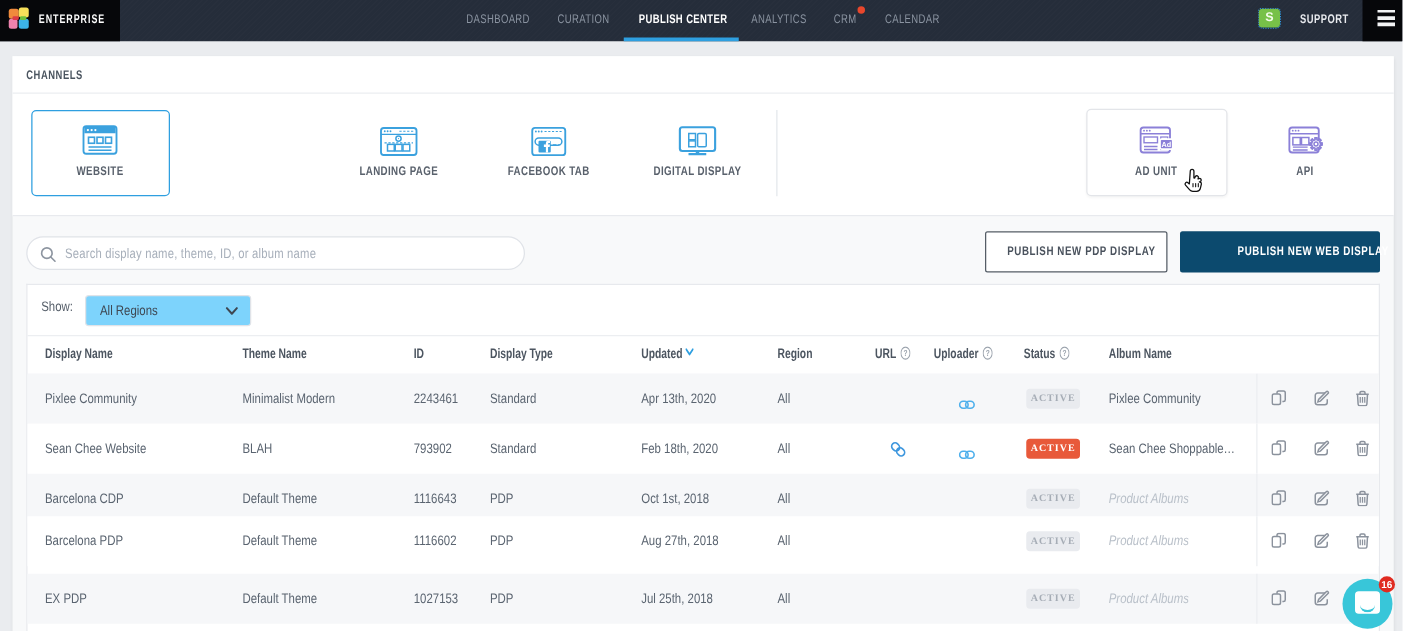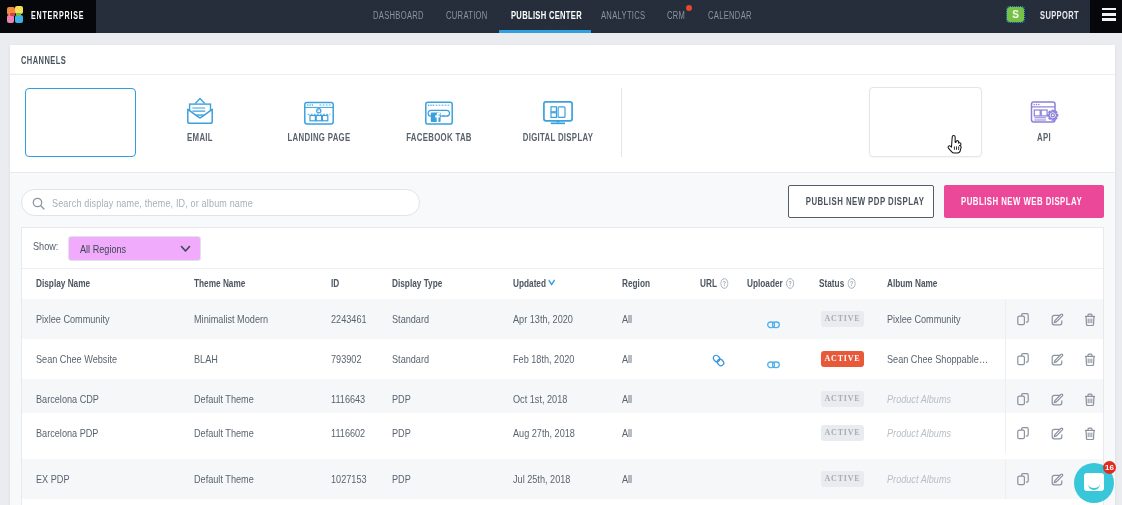--- a/index.html
+++ b/index.html
@@ -44,27 +44,27 @@
 #box-website { position:absolute; left:15px; top:43px; width:111px; height:69px; border:1.5px solid #2e9fe0; border-radius:4px; background:#fff; }
 #box-adunit { position:absolute; left:859px; top:42px; width:113px; height:70px; border:1px solid #e3e5e9; border-radius:4px; background:#fff; box-shadow:0 1px 2px rgba(0,0,0,0.04); }
 
 
 #search { position:absolute; left:11px; top:144px; width:399px; height:27px; background:#fff; border:1px solid #e0e3e8; border-radius:14px; }
 #search svg { position:absolute; left:10px; top:7px; }
 #search .ph { position:absolute; left:30px; top:0; line-height:26px; color:#a7afba; font-size:11px; letter-spacing:0.2px; transform:scaleX(0.82); transform-origin:0 50%; }
 .btn { position:absolute; top:140px; height:33px; font-size:10px; font-weight:bold; letter-spacing:0.6px; line-height:33px; border-radius:2px; white-space:nowrap; }
 .btn .bt { display:inline-block; transform:scaleX(0.78); transform-origin:50% 50%; }
 #btn-pdp { left:778px; width:146px; background:#fff; border:1px solid #555d66; color:#4a525d; line-height:31px; }
-#btn-web { left:934px; width:160px; background:#ec4899; color:#fff; }
+#btn-web { left:934px; width:160px; background:#0c4a6e; color:#fff;padding-left:29px; }
 
 
 #table { position:absolute; left:11px; top:182px; width:1083px; height:288px; background:#fff; border:1px solid #e7e9ed; border-bottom:none; }
 #showrow { position:absolute; left:0; top:0; width:1081px; height:41px; border-bottom:1px solid #eceef1; }
 #showlabel { position:absolute; left:11px; top:12px; color:#555e69; font-size:11px; transform:scaleX(0.83); transform-origin:0 50%; }
-#dropdown { position:absolute; left:46px; top:8px; width:133px; height:25px; border:1px solid #e0e3e8; border-radius:3px; background:#f0abfc; }
+#dropdown { position:absolute; left:46px; top:8px; width:133px; height:25px; border:1px solid #e0e3e8; border-radius:3px; background:#7dd3fc; }
 #dropdown .val { position:absolute; left:11px; top:0; line-height:24px; color:#3e4752; font-size:11px; transform:scaleX(0.83); transform-origin:0 50%; }
 #dropdown svg { position:absolute; right:9px; top:8px; }
 #thead { position:absolute; left:0; top:42px; width:1081px; height:30px; border-bottom:1px solid #eef0f3; }
 .th { position:absolute; top:7px; color:#4c5560; font-size:11px; font-weight:bold; white-space:nowrap; transform:scaleX(0.75); transform-origin:0 50%; }
 .qm { display:inline-block; vertical-align:-2px; margin-left:4px; }
 .trow { position:absolute; left:0; width:1081px; height:40px; }
 .trow.odd { background:#f6f7f9; }
 .trow.even { background:#fff; }
 .td { position:absolute; top:14px; color:#5a6470; font-size:11px; white-space:nowrap; transform:scaleX(0.83); transform-origin:0 50%; }
 .td.album { max-width:124px; overflow:hidden; text-overflow:ellipsis; }
@@ -114,28 +114,33 @@
 </div>
 
 <div id="panel">
   <div id="channels">
     <div id="chlabel">CHANNELS</div>
     <div id="chline"></div>
     <div id="box-website"></div>
     <div id="box-adunit"></div>
     <div id="ch-divider"></div>
 
-    <div class="chitem" style="left:130px;" id="ch-email">
+    <div class="chitem" style="left:10px;" id="ch-website">
       <svg width="32" height="32" viewBox="0 0 32 32" fill="none" stroke="#3ba1de" stroke-width="1.5">
-        <path d="M11.3,7.4 L16,2.6 L20.7,7.4" stroke-width="1.4"></path>
-        <rect x="5.6" y="8.1" width="20.9" height="11" fill="#fff" stroke-width="1.4"></rect>
-        <path d="M8.4,12 h12.8 M8.4,15.1 h12.8" stroke-width="1.2"></path>
-        <path d="M3.8,13.3 L14.9,21.3 a1.9,1.9 0 0 0 2.2,0 L28.2,13.3 V25.4 a1.9,1.9 0 0 1 -1.9,1.9 H5.7 a1.9,1.9 0 0 1 -1.9,-1.9 Z" fill="#fff" stroke-width="1.5" stroke-linejoin="round"></path>
-      </svg>
-      <span class="lbl">EMAIL</span>
+        <rect x="2.8" y="5" width="26.4" height="22" rx="2.2"></rect>
+        <path d="M3.5,7 a1.8,1.8 0 0 1 1.8,-1.8 h21.4 a1.8,1.8 0 0 1 1.8,1.8 v3.6 h-25 z" fill="#3ba1de" stroke="none"></path>
+        <circle cx="6.3" cy="8" r="0.9" fill="#fff" stroke="none"></circle>
+          <circle cx="9.3" cy="8" r="0.9" fill="#fff" stroke="none"></circle>
+          <circle cx="12.3" cy="8" r="0.9" fill="#fff" stroke="none"></circle>
+        <rect x="6.8" y="13.8" width="4.8" height="4.8" stroke-width="1.3"></rect>
+          <rect x="13.6" y="13.8" width="4.8" height="4.8" stroke-width="1.3"></rect>
+          <rect x="20.4" y="13.8" width="4.8" height="4.8" stroke-width="1.3"></rect>
+        <path d="M6.8,21.6 h18.4 M6.8,24.2 h18.4" stroke-width="1.3"></path>
+      </svg>
+      <span class="lbl">WEBSITE</span>
       </div>
     <div class="chitem" style="left:249px;" id="ch-landing">
       <svg width="32" height="32" viewBox="0 0 32 32" fill="none" stroke="#3ba1de" stroke-width="1.5">
         <rect x="1.8" y="6.4" width="28.4" height="21.6" rx="2.2"></rect>
         <path d="M1.8,11.4 h28.4" stroke-width="1"></path>
         <circle cx="4.8" cy="9" r="0.75" fill="#3ba1de" stroke="none"></circle>
           <circle cx="7.1" cy="9" r="0.75" fill="#3ba1de" stroke="none"></circle>
           <circle cx="9.4" cy="9" r="0.75" fill="#3ba1de" stroke="none"></circle>
         <path d="M16.5,9 h12" stroke-width="0.9" stroke-dasharray="1.8 1.3"></path>
         <circle cx="15.8" cy="14.8" r="2.1" stroke-width="1.2"></circle>
@@ -165,20 +170,35 @@
       <svg width="32" height="32" viewBox="0 0 32 32" fill="none" stroke="#3ba1de" stroke-width="1.5">
         <rect x="1.9" y="5.8" width="28.2" height="19" rx="2" stroke-width="1.7"></rect>
         <path d="M16,24.8 v1.6" stroke-width="2.8"></path>
         <path d="M8.8,27.3 h14.2" stroke-width="1.7"></path>
         <rect x="9" y="10.8" width="5.4" height="5" stroke-width="1.2"></rect>
         <rect x="9" y="16.7" width="5.4" height="4.7" stroke-width="1.2"></rect>
         <rect x="16.1" y="10.8" width="6.9" height="10.6" rx="1" stroke-width="1.2"></rect>
       </svg>
       <span class="lbl">DIGITAL DISPLAY</span>
       </div>
+    <div class="chitem" style="left:855px;" id="ch-adunit">
+      <svg width="32" height="32" viewBox="0 0 32 32" fill="none" stroke="#8b80d8" stroke-width="1.5">
+        <rect x="3.5" y="6" width="23.5" height="20" rx="2.2"></rect>
+        <path d="M3.5,10.9 h23.5" stroke-width="1.2"></path>
+        <circle cx="6.2" cy="8.5" r="0.75" fill="#8b80d8" stroke="none"></circle>
+          <circle cx="8.5" cy="8.5" r="0.75" fill="#8b80d8" stroke="none"></circle>
+          <circle cx="10.8" cy="8.5" r="0.75" fill="#8b80d8" stroke="none"></circle>
+        <rect x="6.2" y="13.6" width="10.8" height="4.6" stroke-width="1.1"></rect>
+        <path d="M6.2,21.2 h10.8 M6.2,23.6 h10.8" stroke-width="1.1"></path>
+        <rect x="19.6" y="13.6" width="5.6" height="10" stroke-width="1"></rect>
+        <rect x="19" y="15.2" width="10.2" height="8" rx="1.2" fill="#8b80d8" stroke="#fff" stroke-width="1.4"></rect>
+        <text x="24.1" y="21.6" font-size="5.8" font-weight="bold" fill="#fff" text-anchor="middle" stroke="none" font-family="Liberation Sans">Ad</text>
+      </svg>
+      <span class="lbl">AD UNIT</span>
+      </div>
     <div class="chitem" style="left:974px;" id="ch-api">
       <svg width="32" height="32" viewBox="0 0 32 32" fill="none" stroke="#8b80d8" stroke-width="1.5">
         <rect x="3.5" y="6" width="23.5" height="20" rx="2.2"></rect>
         <path d="M3.5,10.9 h23.5" stroke-width="1.2"></path>
         <circle cx="6.2" cy="8.5" r="0.75" fill="#8b80d8" stroke="none"></circle>
           <circle cx="8.5" cy="8.5" r="0.75" fill="#8b80d8" stroke="none"></circle>
           <circle cx="10.8" cy="8.5" r="0.75" fill="#8b80d8" stroke="none"></circle>
         <rect x="6.3" y="14" width="5.9" height="5.9" stroke-width="1.2"></rect>
           <rect x="13.2" y="14" width="5.9" height="5.9" stroke-width="1.2"></rect>
         <path d="M6.3,21.7 h11.8 M6.3,24 h11.8" stroke-width="1.1"></path>

